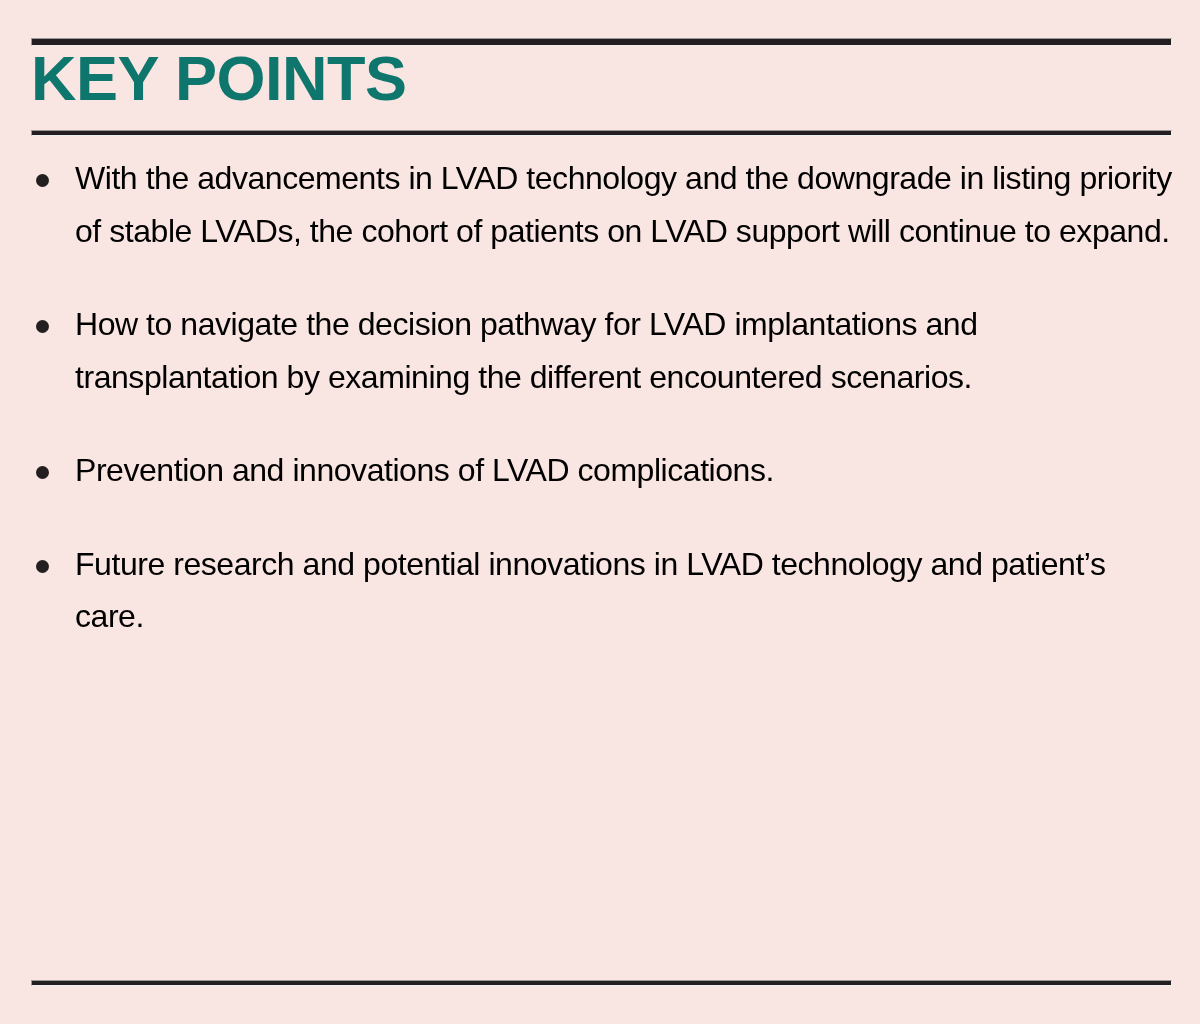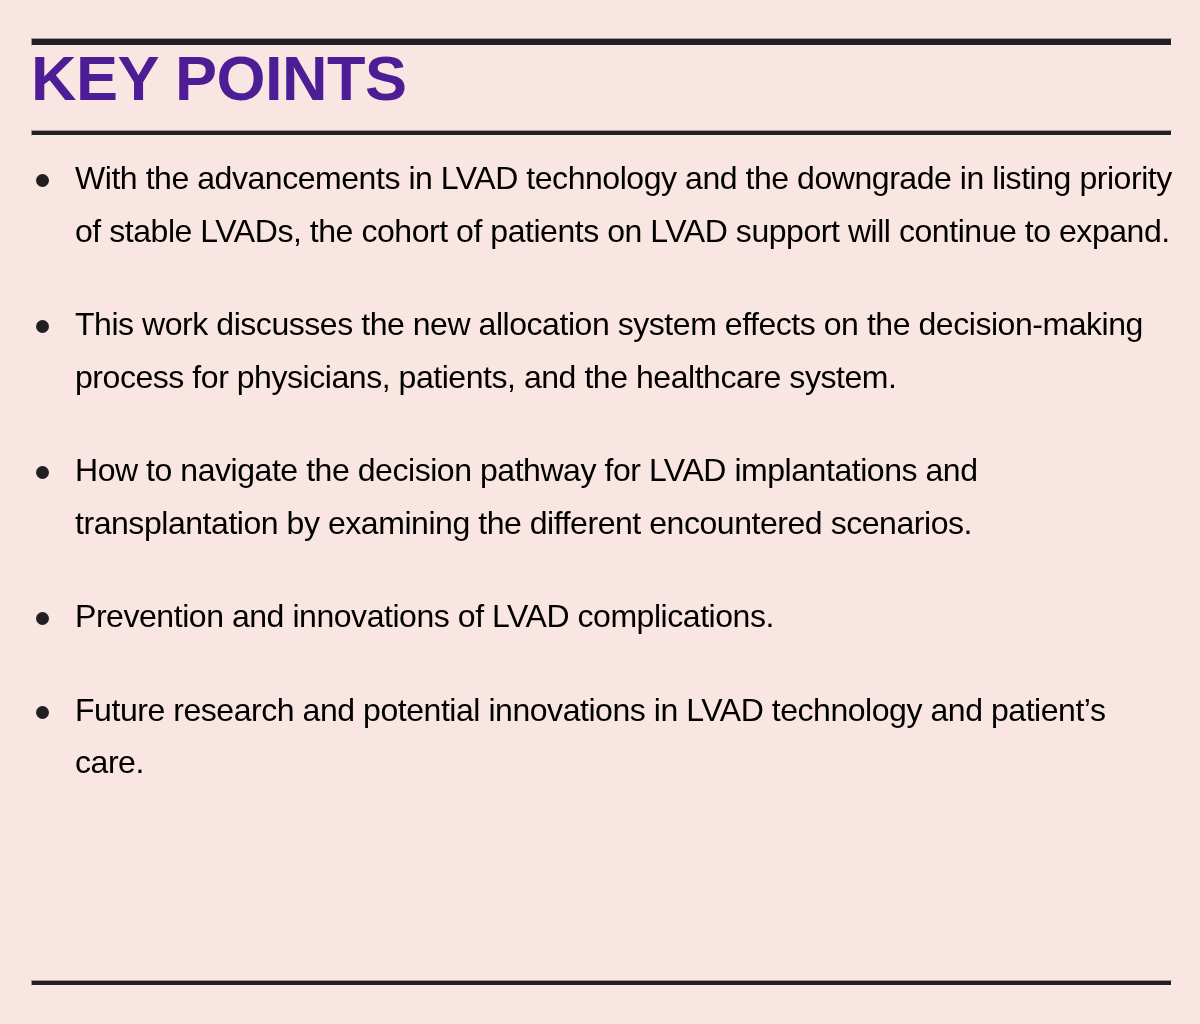--- a/index.html
+++ b/index.html
@@ -39,21 +39,21 @@
   .title {
     position: absolute;
     left: 31px;
     top: 45px;
     margin: 0;
     font-family: "Liberation Sans", sans-serif;
     font-weight: 700;
     font-size: 63px;
     line-height: 66px;
     letter-spacing: -0.5px;
-    color: #4c1d95;
+    color: #0f766e;
     white-space: nowrap;
   }
 
   
   .points {
     position: absolute;
     left: 31px;
     top: 152px;
     width: 1145px;
     margin: 0;
@@ -99,24 +99,20 @@
 
   <hr class="rule rule-under">
 
   <ul class="points">
 
     <li class="point">
       <span class="dot"></span>
       <span class="ptext">With the advancements in LVAD technology and the downgrade in listing priority of stable LVADs, the cohort of patients on LVAD support will continue to expand.</span>
     </li>
 
-    <li class="point">
-      <span class="dot"></span>
-      <span class="ptext">This work discusses the new allocation system effects on the decision-making process for physicians, patients, and the healthcare system.</span>
-    </li>
 
     <li class="point">
       <span class="dot"></span>
       <span class="ptext">How to navigate the decision pathway for LVAD implantations and transplantation by examining the different encountered scenarios.</span>
     </li>
 
     <li class="point">
       <span class="dot"></span>
       <span class="ptext">Prevention and innovations of LVAD complications.</span>
     </li>

